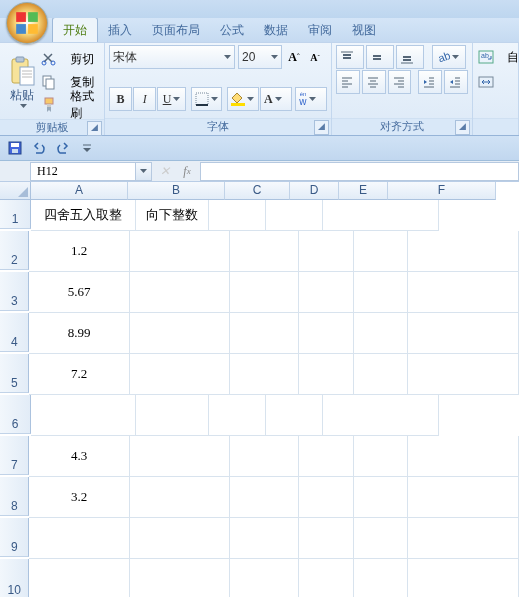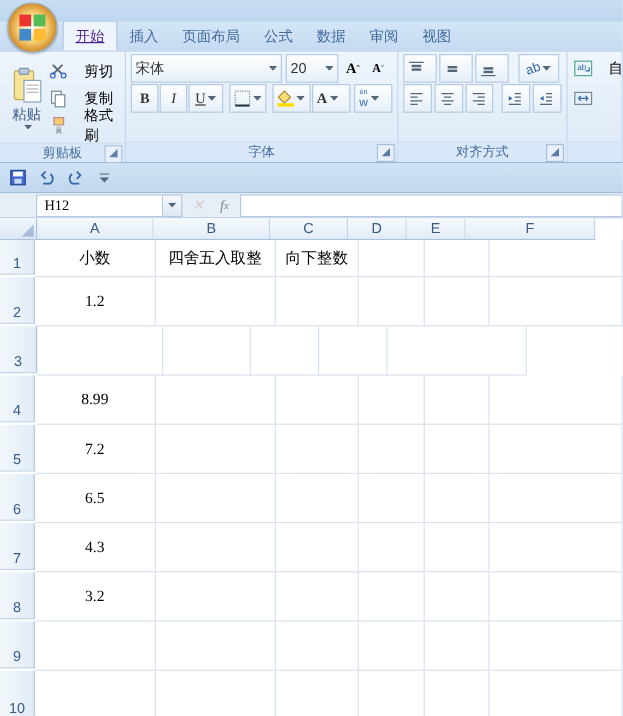--- a/index.html
+++ b/index.html
@@ -1,21 +1,21 @@
 <!DOCTYPE html>
 <html><head>
 <meta charset="utf-8">
 <style>
 body { margin:0; font-family:"Microsoft YaHei","SimSun",Tahoma,sans-serif; font-size:12px; background:#d4e5f7; overflow:hidden; width:519px; height:597px; }
 .titlebar { height:18px; background:linear-gradient(#c9ddf3,#bdd6ef); position:relative; }
 .office-btn { position:absolute; left:6px; top:2px; width:40px; height:40px; border-radius:50%; background:radial-gradient(#fff,#f7d67a 40%,#d78f2e 70%); border:1px solid #9aa; box-shadow:0 1px 2px rgba(0,0,0,.3); z-index:10; display:flex; align-items:center; justify-content:center; }
 .office-btn svg { width:26px; height:26px; }
 .ribbon-tabs { height:24px; background:linear-gradient(#d4e5f7,#c5daf1); padding-left:52px; display:flex; align-items:end; }
 .ribbon-tab { padding:4px 10px 3px; color:#436a9c; cursor:pointer; }
-.ribbon-tab.active { background:#edf4fb; border:1px solid #9db8d8; border-bottom:none; border-radius:3px 3px 0 0; color:#4c1d95;text-decoration:underline; }
+.ribbon-tab.active { background:#edf4fb; border:1px solid #9db8d8; border-bottom:none; border-radius:3px 3px 0 0; color:#4d7c0f; }
 .ribbon { height:92px; background:linear-gradient(#eef5fc,#dce9f7); border-top:1px solid #c0d4ec; border-bottom:1px solid #96b4d8; display:flex; }
 .group { border-right:1px solid #c3d7ee; display:flex; flex-direction:column; }
 .group-body { flex:1; display:flex; padding:3px 4px; }
 .group-title { height:16px; text-align:center; color:#446a9c; font-size:11px; background:#d9e8f8; border-top:1px solid #cfe0f2; position:relative; }
 .group-title .launcher { position:absolute; right:2px; top:1px; width:13px; height:13px; border:1px solid #a8c0dc; background:#e8f1fb; font-size:9px; color:#5a7ca8; text-align:center; line-height:11px; }
 .big-btn { width:40px; display:flex; flex-direction:column; align-items:center; justify-content:center; color:#3a5a86; }
 .big-btn .ic { width:32px; height:32px; }
 .small-row { display:flex; align-items:center; height:22px; gap:12px; }
 .sm-ic { width:16px; height:16px; display:inline-flex; align-items:center; justify-content:center; border:1px solid transparent; }
 .sm-btn { border:1px solid #b4cae4; background:linear-gradient(#fdfefe,#e6eff9); padding:1px 3px; height:20px; display:inline-flex; align-items:center; font-size:12px; color:#333; }
@@ -110,21 +110,21 @@
               </svg>
             </span>
           <span>格式刷</span>
         </div>
       </div>
     </div>
     <div class="group-title"><span>剪贴板</span><span class="launcher">◢</span></div>
   </div>
 
   <div class="group" style="width:226px">
-    <div class="group-body" style="flex-direction:column;gap:3px">
+    <div class="group-body" style="flex-direction:column;gap:20px">
       <div class="small-row" style="gap:3px">
         <div class="sm-btn" style="width:118px;justify-content:space-between">
           <span>宋体</span>
           <svg class="caret" viewBox="0 0 7 4">
               <path d="M0 0h7L3.5 4z" fill="#567"></path>
             </svg>
         </div>
         <div class="sm-btn" style="width:36px;justify-content:space-between">
           <span>20</span>
           <svg class="caret" viewBox="0 0 7 4">
@@ -341,38 +341,38 @@
   <div class="hdr" style="width: 96px;">A</div>
       <div class="hdr" style="width: 96px;">B</div>
       <div class="hdr" style="width: 64px;">C</div>
       <div class="hdr" style="width: 48px;">D</div>
       <div class="hdr" style="width: 48px;">E</div>
       <div class="hdr" style="width: 107px;">F</div>
     </div>
   <div id="rows">
       <div class="row">
         <div class="row-hdr" style="height: 26px;">1</div>
-        <div class="cell center" style="width: 96px; height: 26px;">小数</div>
         <div class="cell center" style="width: 96px; height: 26px;">四舍五入取整</div>
         <div class="cell center" style="width: 64px; height: 26px;">向下整数</div>
         <div class="cell center" style="width: 48px; height: 26px;"></div>
         <div class="cell center" style="width: 48px; height: 26px;"></div>
         <div class="cell center" style="width: 107px; height: 26px;"></div>
       </div>
       <div class="row">
         <div class="row-hdr" style="height: 36px;">2</div>
         <div class="cell center" style="width: 96px; height: 36px;">1.2</div>
         <div class="cell" style="width: 96px; height: 36px;"></div>
         <div class="cell" style="width: 64px; height: 36px;"></div>
         <div class="cell" style="width: 48px; height: 36px;"></div>
         <div class="cell" style="width: 48px; height: 36px;"></div>
         <div class="cell" style="width: 107px; height: 36px;"></div>
       </div>
       <div class="row">
         <div class="row-hdr" style="height: 36px;">3</div>
+        <div class="cell center" style="width: 96px; height: 36px;">5.67</div>
         <div class="cell" style="width: 96px; height: 36px;"></div>
         <div class="cell" style="width: 64px; height: 36px;"></div>
         <div class="cell" style="width: 48px; height: 36px;"></div>
         <div class="cell" style="width: 48px; height: 36px;"></div>
         <div class="cell" style="width: 107px; height: 36px;"></div>
       </div>
       <div class="row">
         <div class="row-hdr" style="height: 36px;">4</div>
         <div class="cell center" style="width: 96px; height: 36px;">8.99</div>
         <div class="cell" style="width: 96px; height: 36px;"></div>
@@ -385,21 +385,20 @@
         <div class="row-hdr" style="height: 36px;">5</div>
         <div class="cell center" style="width: 96px; height: 36px;">7.2</div>
         <div class="cell" style="width: 96px; height: 36px;"></div>
         <div class="cell" style="width: 64px; height: 36px;"></div>
         <div class="cell" style="width: 48px; height: 36px;"></div>
         <div class="cell" style="width: 48px; height: 36px;"></div>
         <div class="cell" style="width: 107px; height: 36px;"></div>
       </div>
       <div class="row">
         <div class="row-hdr" style="height: 36px;">6</div>
-        <div class="cell center" style="width: 96px; height: 36px;">6.5</div>
         <div class="cell" style="width: 96px; height: 36px;"></div>
         <div class="cell" style="width: 64px; height: 36px;"></div>
         <div class="cell" style="width: 48px; height: 36px;"></div>
         <div class="cell" style="width: 48px; height: 36px;"></div>
         <div class="cell" style="width: 107px; height: 36px;"></div>
       </div>
       <div class="row">
         <div class="row-hdr" style="height: 36px;">7</div>
         <div class="cell center" style="width: 96px; height: 36px;">4.3</div>
         <div class="cell" style="width: 96px; height: 36px;"></div>

